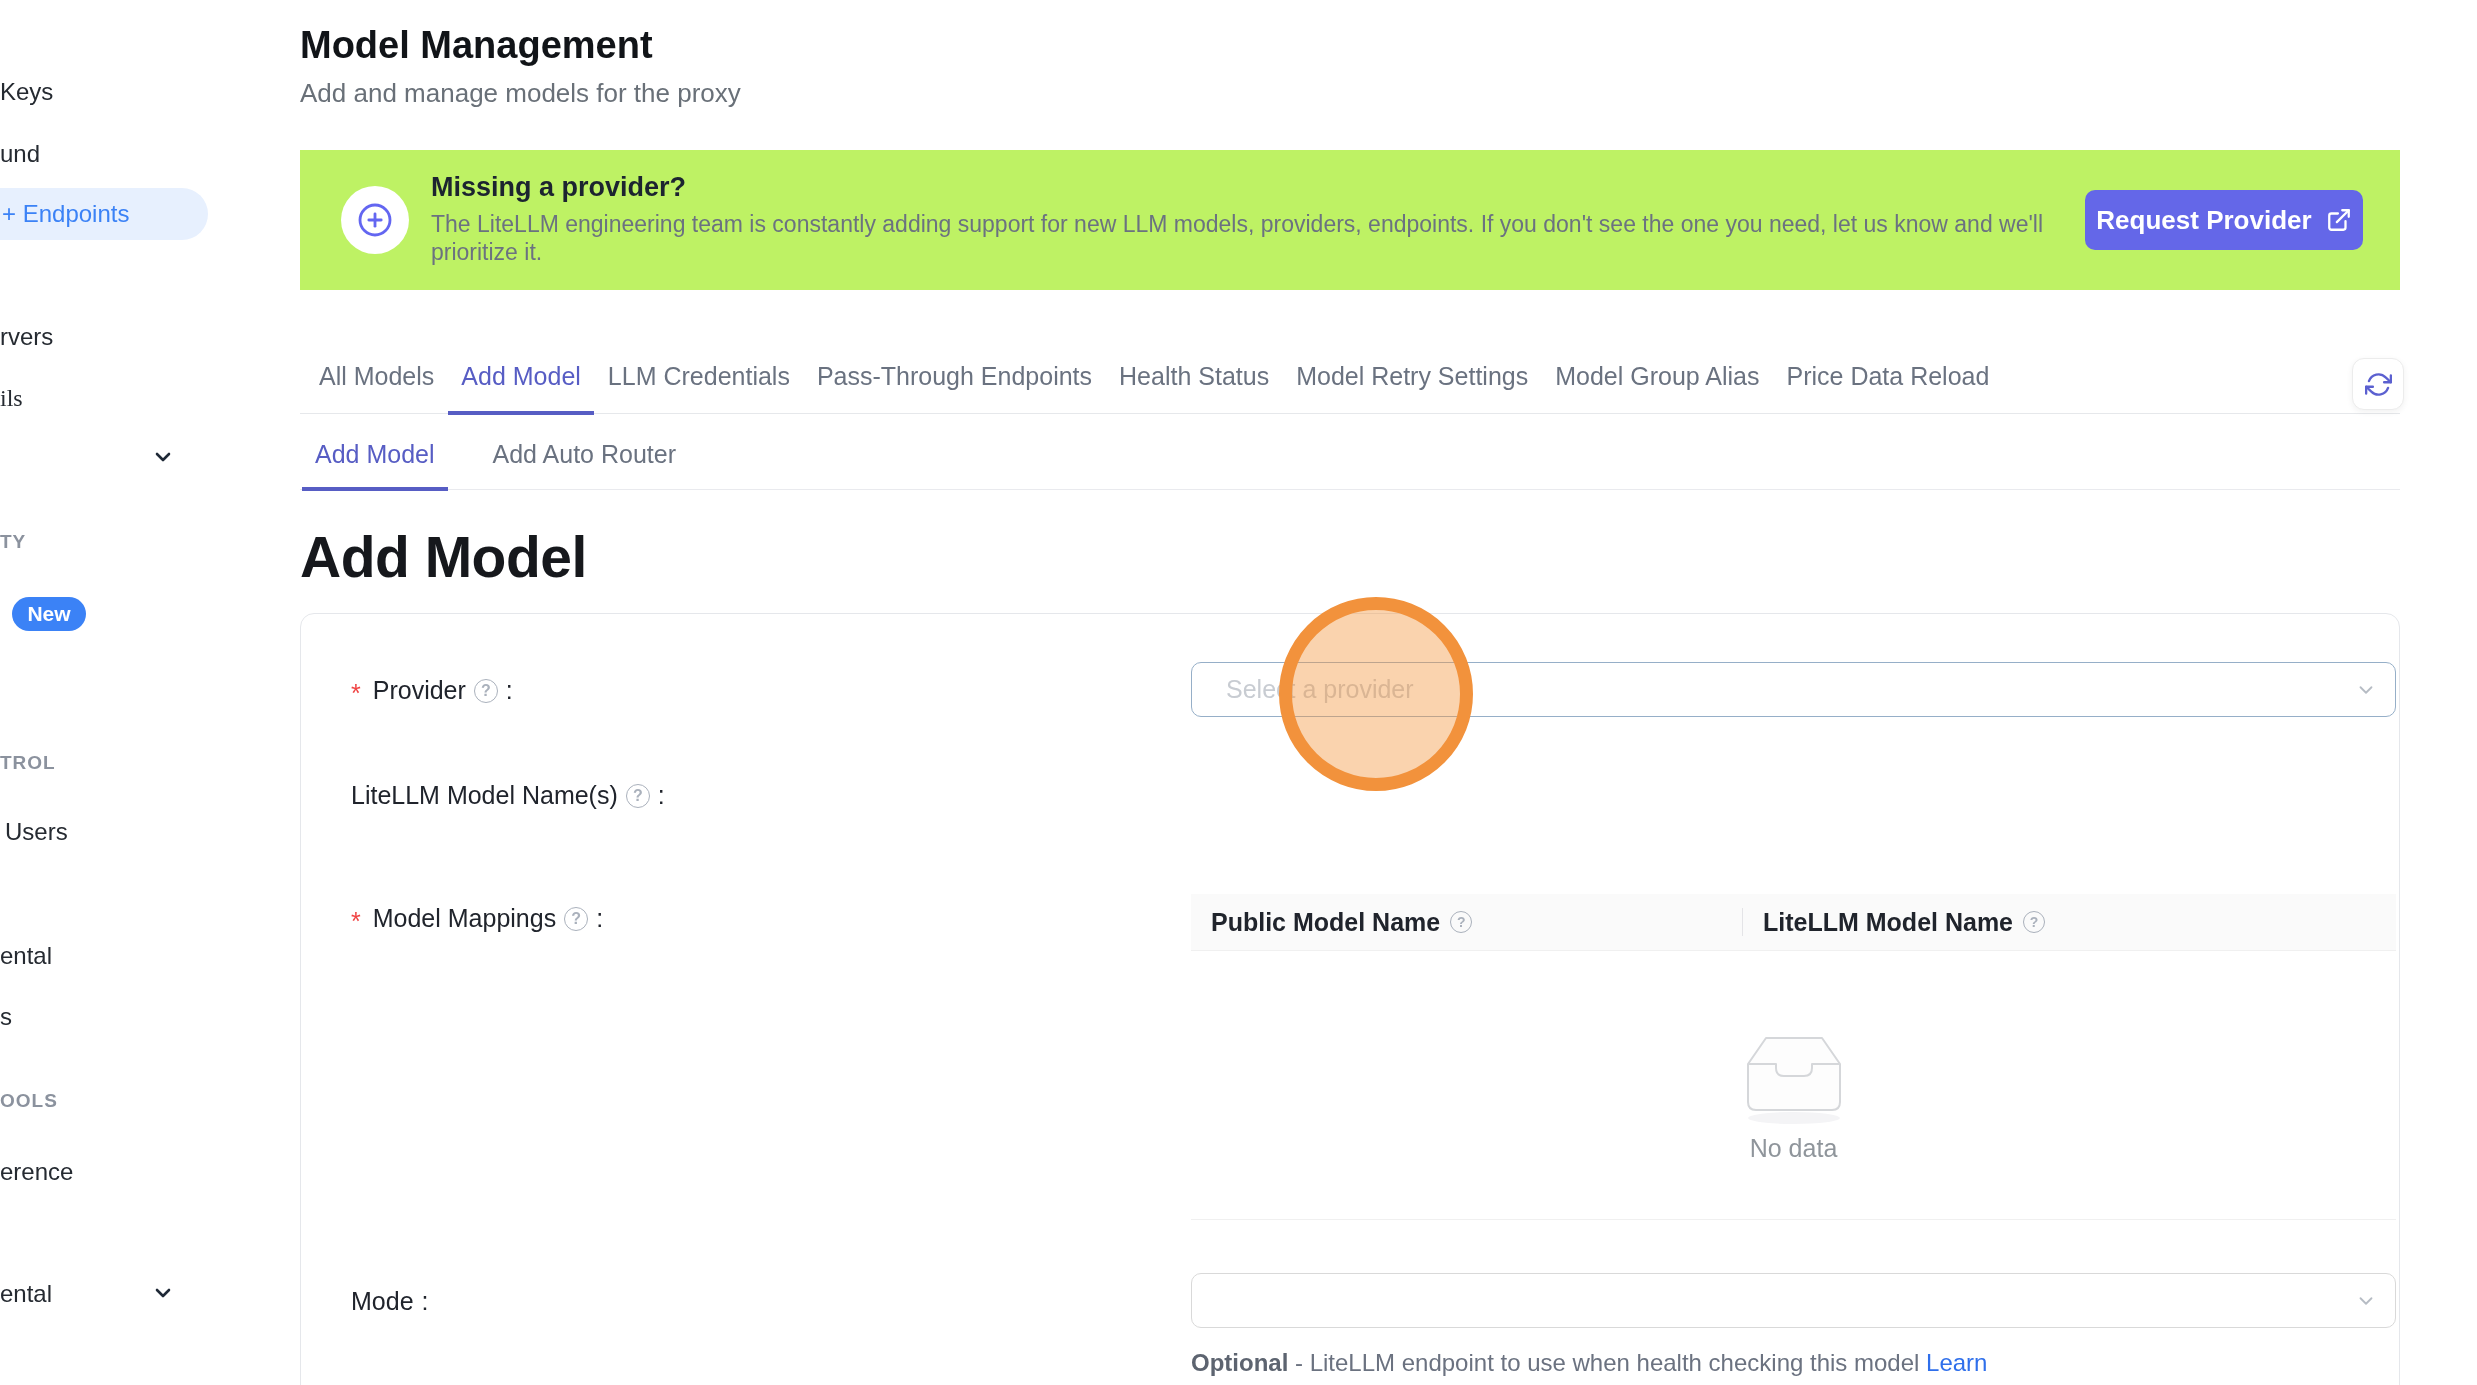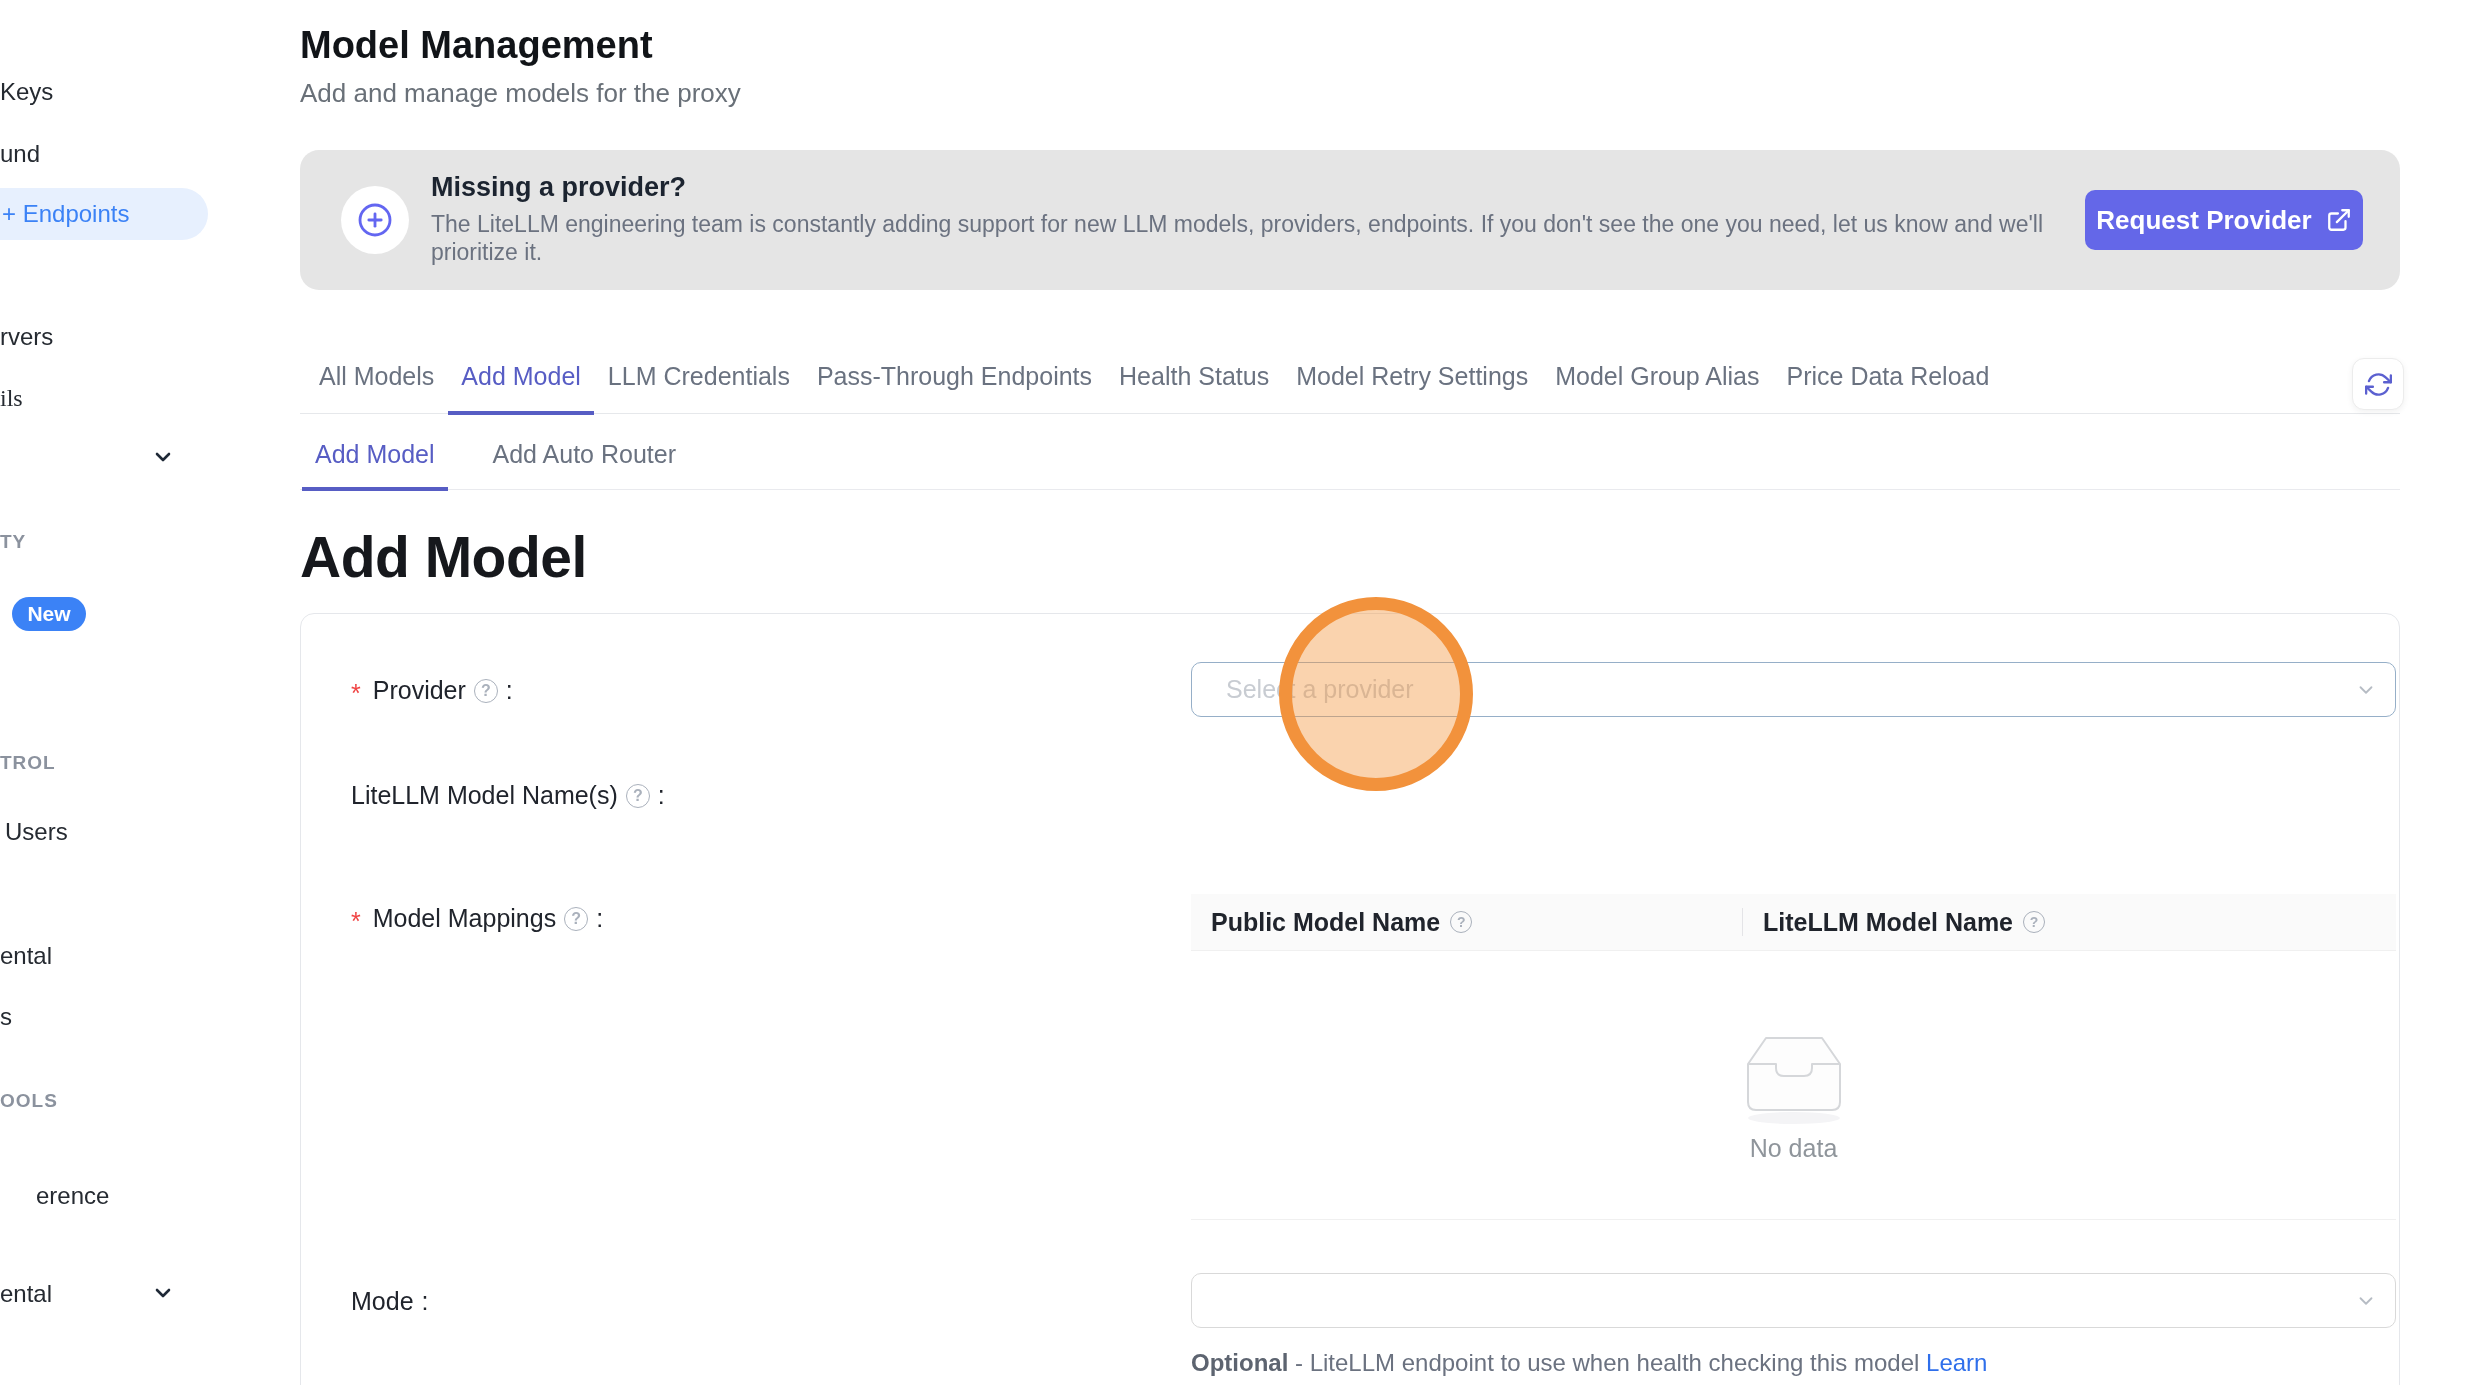--- a/index.html
+++ b/index.html
@@ -23,21 +23,21 @@
     position:absolute; left:12px; top:597px; width:74px; height:34px;
     background:#3b82f6; color:#fff; font-size:21px; font-weight:600;
     border-radius:17px; display:flex; align-items:center; justify-content:center;
   }
   
   .page-title { position:absolute; left:300px; top:24px; font-size:38px; font-weight:700; color:#111418; }
   .page-subtitle { position:absolute; left:300px; top:78px; font-size:26px; color:#697078; }
   
   .banner {
     position:absolute; left:300px; top:150px; width:2100px; height:140px;
-    background:#e5e5e5; border-radius:19px;
+    background:#bef264; border-radius:0;
   }
   .banner-circle {
     position:absolute; left:41px; top:36px; width:68px; height:68px; background:#fff;
     border-radius:50%; display:flex; align-items:center; justify-content:center;
   }
   .banner-title { position:absolute; left:131px; top:22px; font-size:27px; font-weight:700; color:#1c2430; }
   .banner-desc { position:absolute; left:131px; top:60px; width:1620px; font-size:23px; line-height:28px; color:#6b7280; }
   .request-btn {
     position:absolute; left:1785px; top:40px; width:278px; height:60px;
     background:#6467e8; border:none; border-radius:10px; cursor:pointer;
@@ -147,21 +147,21 @@
           <polyline points="6,9 12,15 18,9"></polyline>
         </svg>
     </span>
     <div class="side-section" style="top:531px;">TY</div>
     <div class="new-badge">New</div>
     <div class="side-section" style="top:752px;">TROL</div>
     <div class="side-item" style="top:818px; left:5px;">Users</div>
     <div class="side-item" style="top:942px;">ental</div>
     <div class="side-item" style="top:1003px;">s</div>
     <div class="side-section" style="top:1090px;">OOLS</div>
-    <div class="side-item" style="top:1182px;padding-left:36px;">erence</div>
+    <div class="side-item" style="top:1158px;">erence</div>
     <div class="side-item" style="top:1280px;">ental</div>
     <span class="side-chev" style="left:151px; top:1281px;">
       <svg width="24" height="24" viewBox="0 0 24 24" fill="none" stroke="#1f2937" stroke-width="2.6" stroke-linecap="round" stroke-linejoin="round">
           <polyline points="6,9 12,15 18,9"></polyline>
         </svg>
     </span>
   </nav>
 
   <h1 class="page-title">Model Management</h1>
   <div class="page-subtitle">Add and manage models for the proxy</div>

